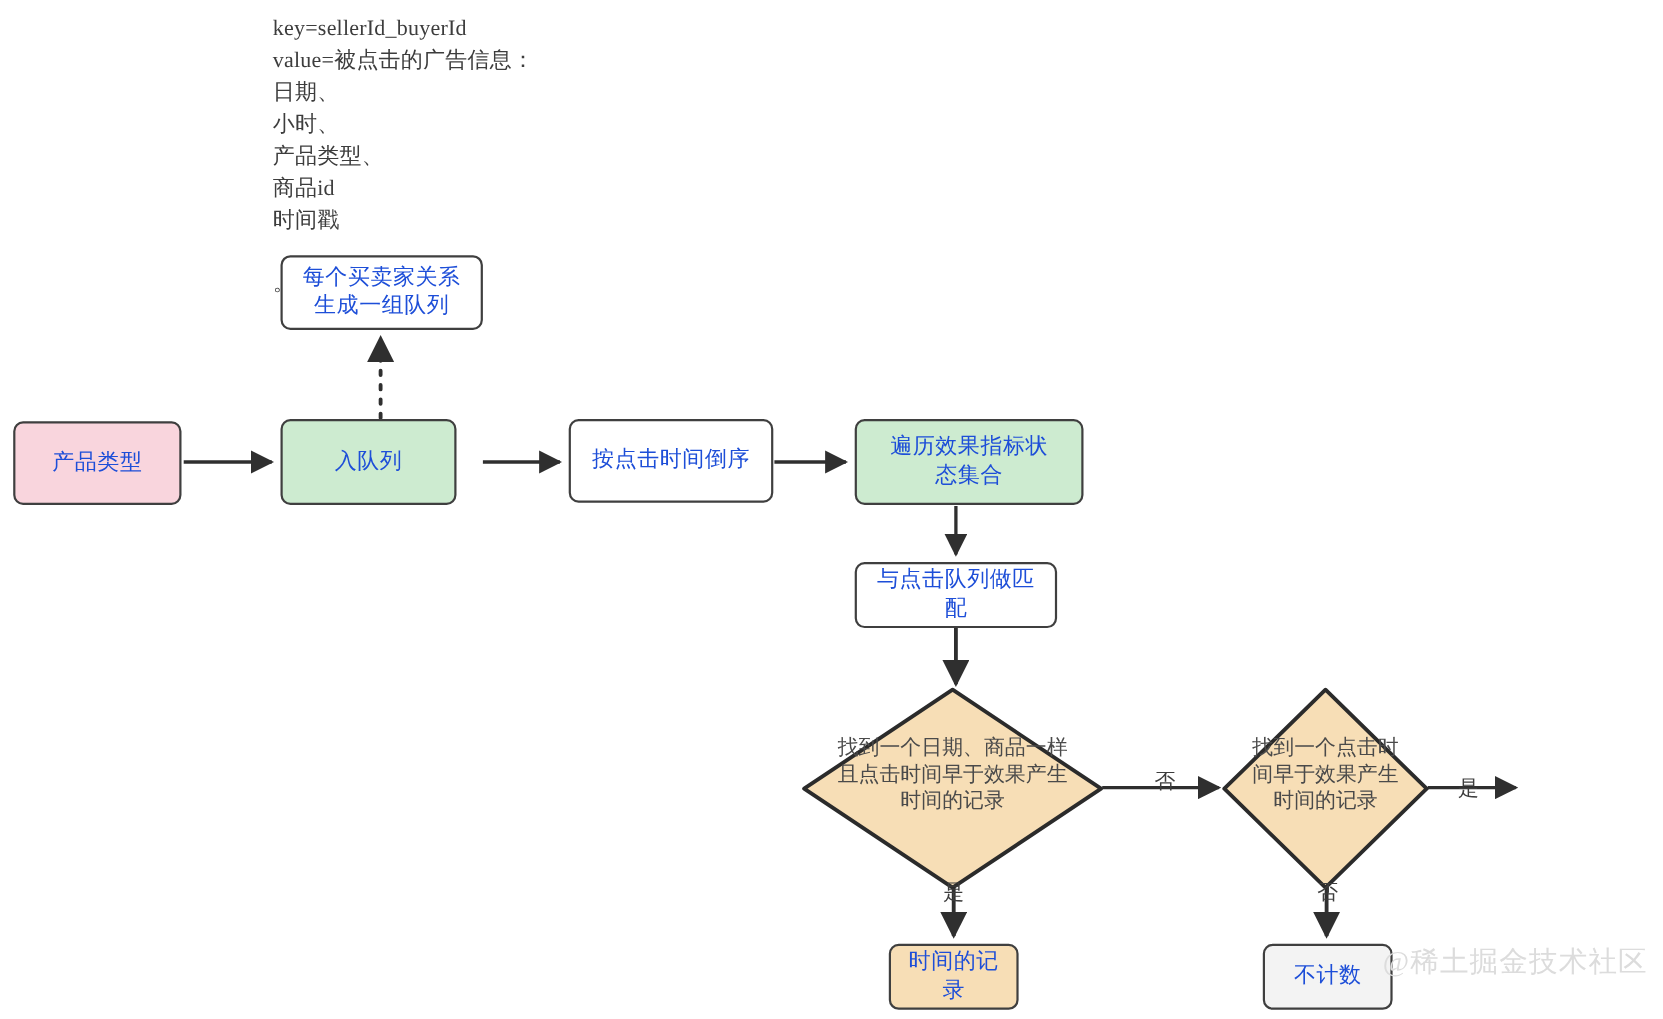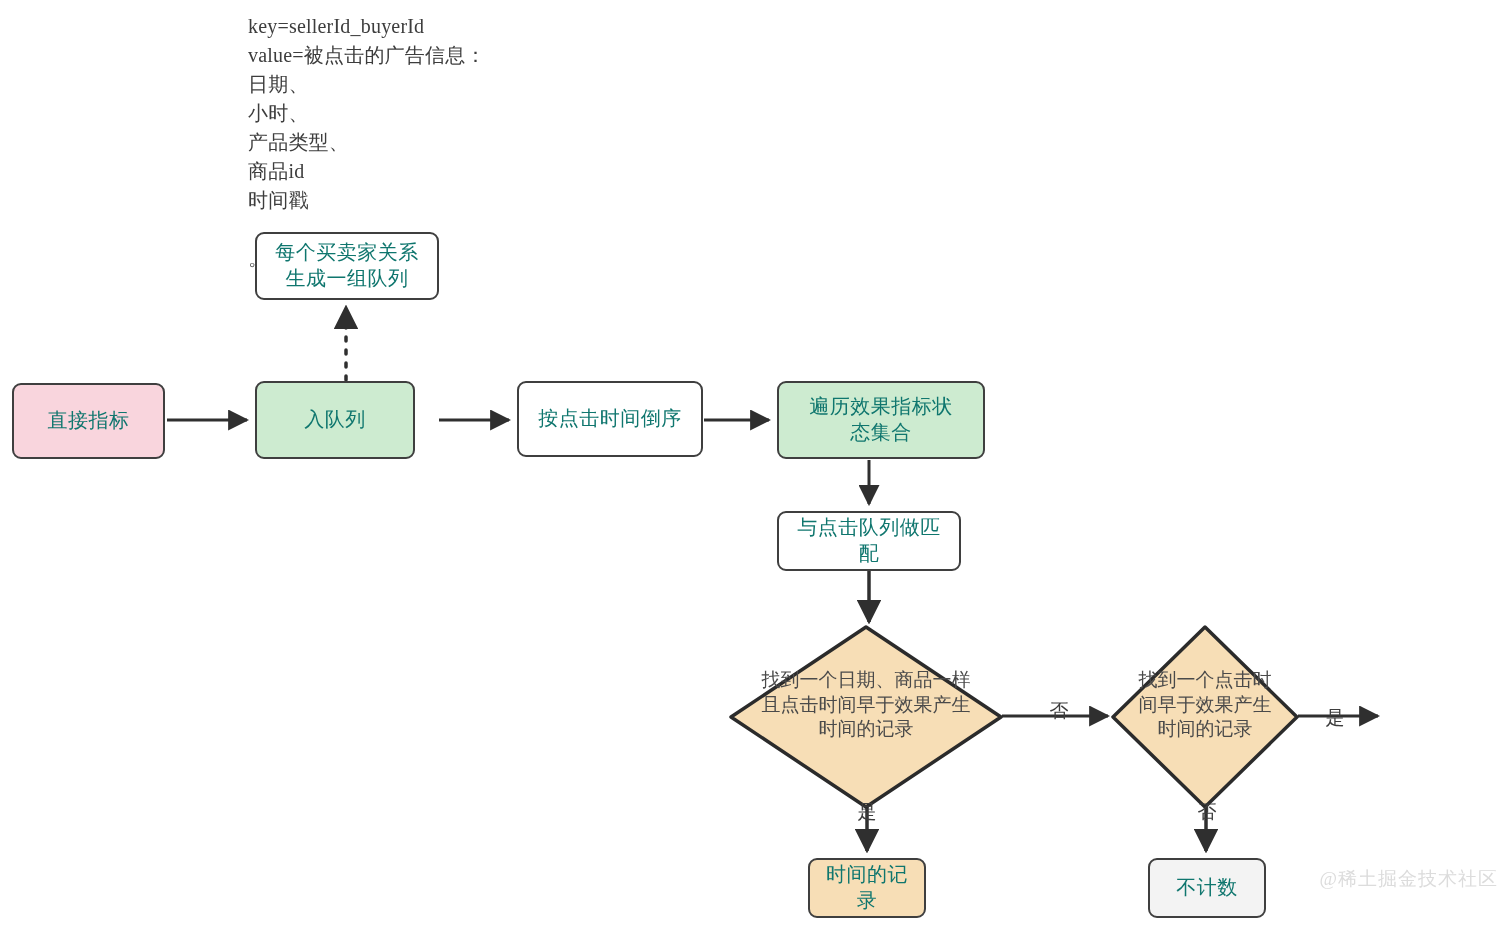--- a/index.html
+++ b/index.html
@@ -25,21 +25,21 @@
   }
   .node {
     position: absolute;
     box-sizing: border-box;
     border: 2.5px solid #3a3a3a;
     border-radius: 9px;
     display: flex;
     align-items: center;
     justify-content: center;
     text-align: center;
-    color: #0f766e;
+    color: #1d4ed8;
     font-size: 20px;
     line-height: 1.28;
     letter-spacing: 0.5px;
     white-space: pre-line;
     padding: 2px 6px;
   }
   .node.pink   { background: #f9d5dd; border-color: #3f3f3f; }
   .node.green  { background: #cdebd0; border-color: #3f3f3f; }
   .node.white  { background: #ffffff; border-color: #3f3f3f; }
   .node.orange { background: #f7deb6; border-color: #3f3f3f; }
@@ -65,21 +65,21 @@
   .edge-label {
     position: absolute;
     color: #3d3d3d;
     font-size: 19px;
     line-height: 1;
     text-align: center;
   }
   .watermark {
     position: absolute;
     color: #dcdcdc;
-    font-size: 19px;
+    font-size: 26px;
     letter-spacing: 1px;
     right: 14px;
     bottom: 34px;
   }
 </style>
 </head>
 <body>
 
 <div id="canvas">
 
@@ -118,21 +118,21 @@
   <div class="annotation" style="left:248px; top:12px;">key=sellerId_buyerId
 value=被点击的广告信息：
   日期、
   小时、
   产品类型、
   商品id
   时间戳
 
    。 。 。</div>
 
-  <div class="node pink" style="left:12px; top:383px; width:153px; height:76px;">直接指标</div>
+  <div class="node pink" style="left:12px; top:383px; width:153px; height:76px;">产品类型</div>
 
   <div class="node green" style="left:255px; top:381px; width:160px; height:78px;">入队列</div>
 
   <div class="node white" style="left:255px; top:232px; width:184px; height:68px;">每个买卖家关系
 生成一组队列</div>
 
   <div class="node white" style="left:517px; top:381px; width:186px; height:76px;">按点击时间倒序</div>
 
   <div class="node green" style="left:777px; top:381px; width:208px; height:78px;">遍历效果指标状
 态集合</div>

